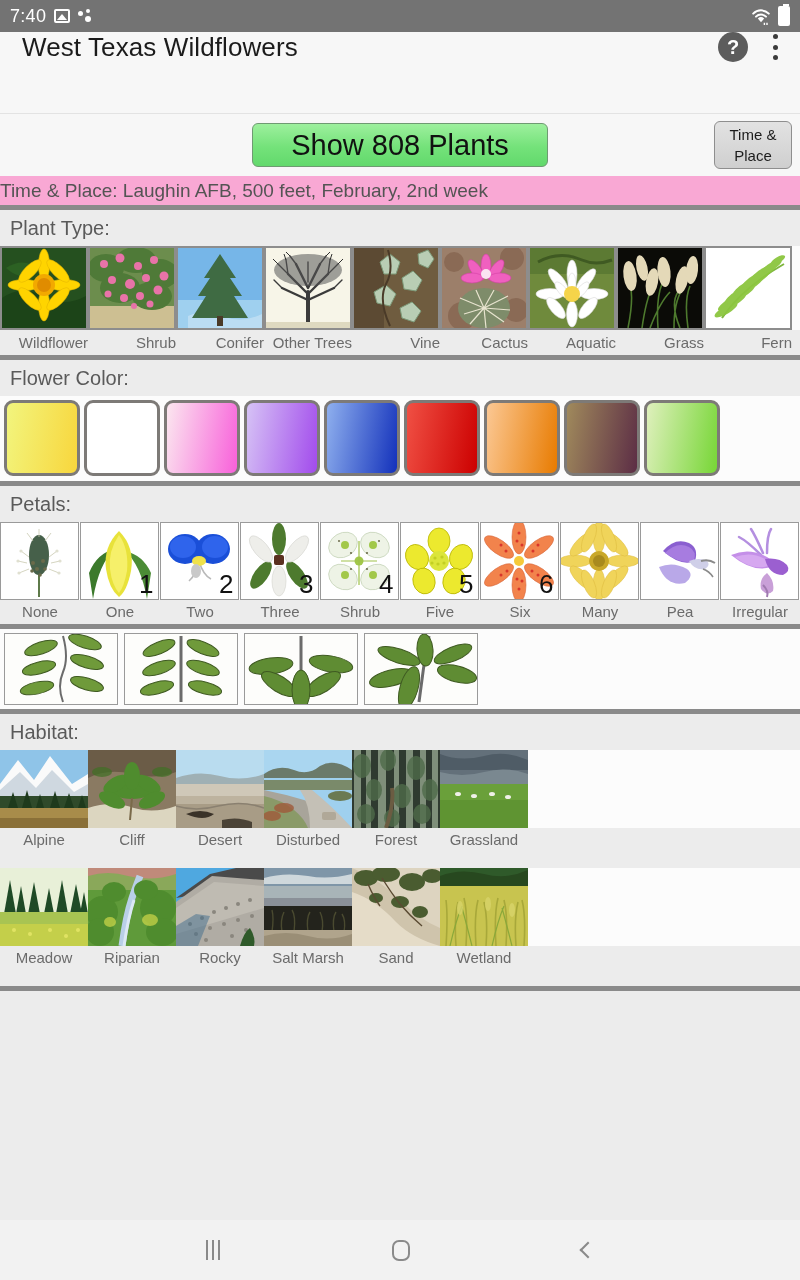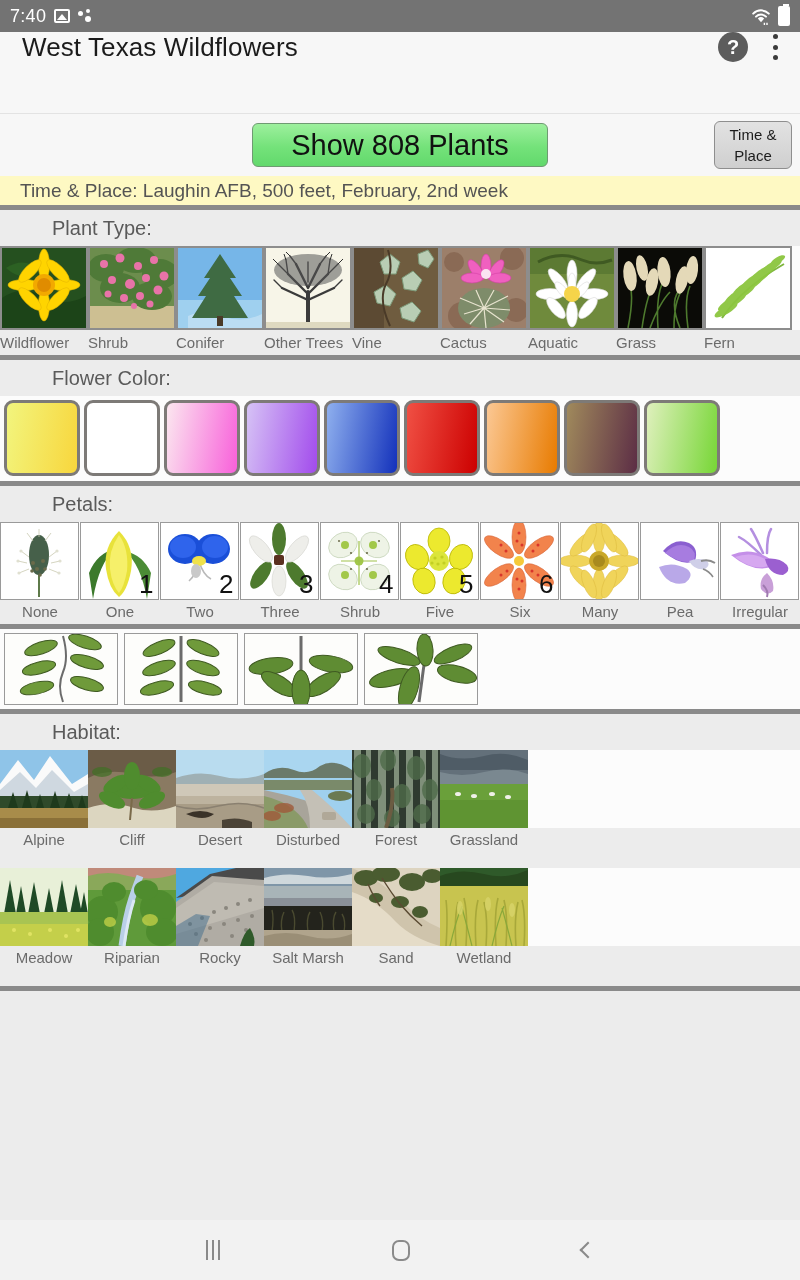--- a/index.html
+++ b/index.html
@@ -62,40 +62,40 @@
     position: absolute; right: 8px; top: 7px;
     width: 78px; height: 48px; border-radius: 6px;
     border: 1px solid #8e8e8e;
     background: linear-gradient(180deg,#e2e2e2 0%, #cfcfcf 100%);
     font-size: 15px; color: #1c1c1c; line-height: 21px; text-align: center;
     display: flex; align-items: center; justify-content: center; padding: 0 4px;
   }
 
   
   .tp-line {
-    flex: 0 0 34px; background: #fef9c3; display: flex; align-items: center;
-    padding-left: 20px; font-size: 19px; color: #545454;
+    flex: 0 0 34px; background: #f9a8d4; display: flex; align-items: center;
+    padding-left: 0; font-size: 19px; color: #545454;
     border-bottom: 5px solid #8a8a8a;
   }
 
   
   .body { flex: 1 1 auto; background: #ececec; overflow: hidden; }
 
   .section { background: #ececec; }
   .section-title {
-    font-size: 20px; color: #5a5a5a; padding: 7px 0 6px 10px; background: #ececec; margin-left: 42px;
+    font-size: 20px; color: #5a5a5a; padding: 7px 0 6px 10px; background: #ececec;
   }
   .tiles { background: #fcfcfc; display: flex; align-items: flex-start; }
   .sec-divider { height: 5px; background: #8a8a8a; }
 
   
   .pt-tile { width: 88px; flex: 0 0 88px; }
   .pt-thumb { width: 88px; height: 84px; border: 2px solid #8d8d8d; overflow: hidden; position: relative; }
   .tile-label {
-    background: #ececec; font-size: 15px; color: #6b6b6b; text-align: left;
+    background: #ececec; font-size: 15px; color: #6b6b6b; text-align: right;
     padding: 3px 0 4px; height: 25px; line-height: 19px; overflow: hidden; white-space: nowrap;
   }
   .labelrow { display: flex; background: #ececec; }
   .labelrow > div { flex: 0 0 88px; }
 
   
   .color-strip { background: #fcfcfc; display: flex; padding: 4px 0 5px 4px; gap: 4px; }
   .swatch { width: 76px; height: 76px; border-radius: 9px; border: 3px solid #7d7a77; }
 
   

